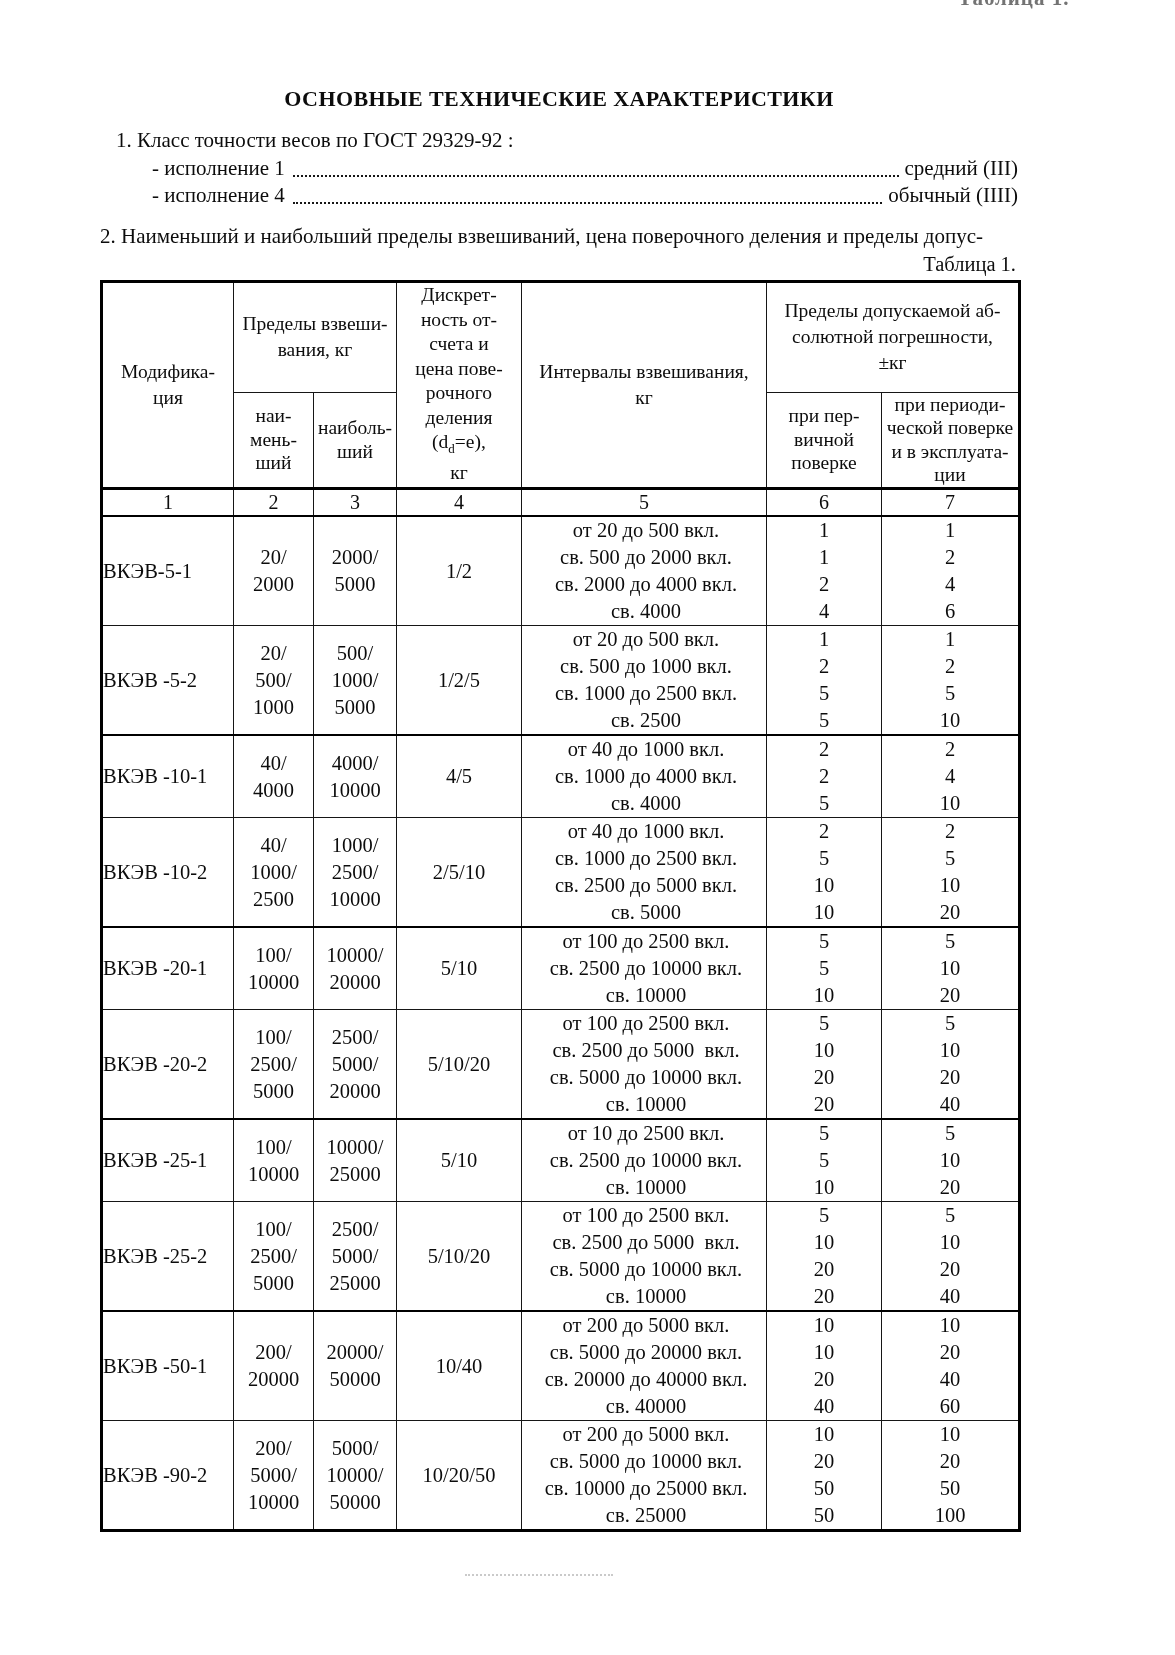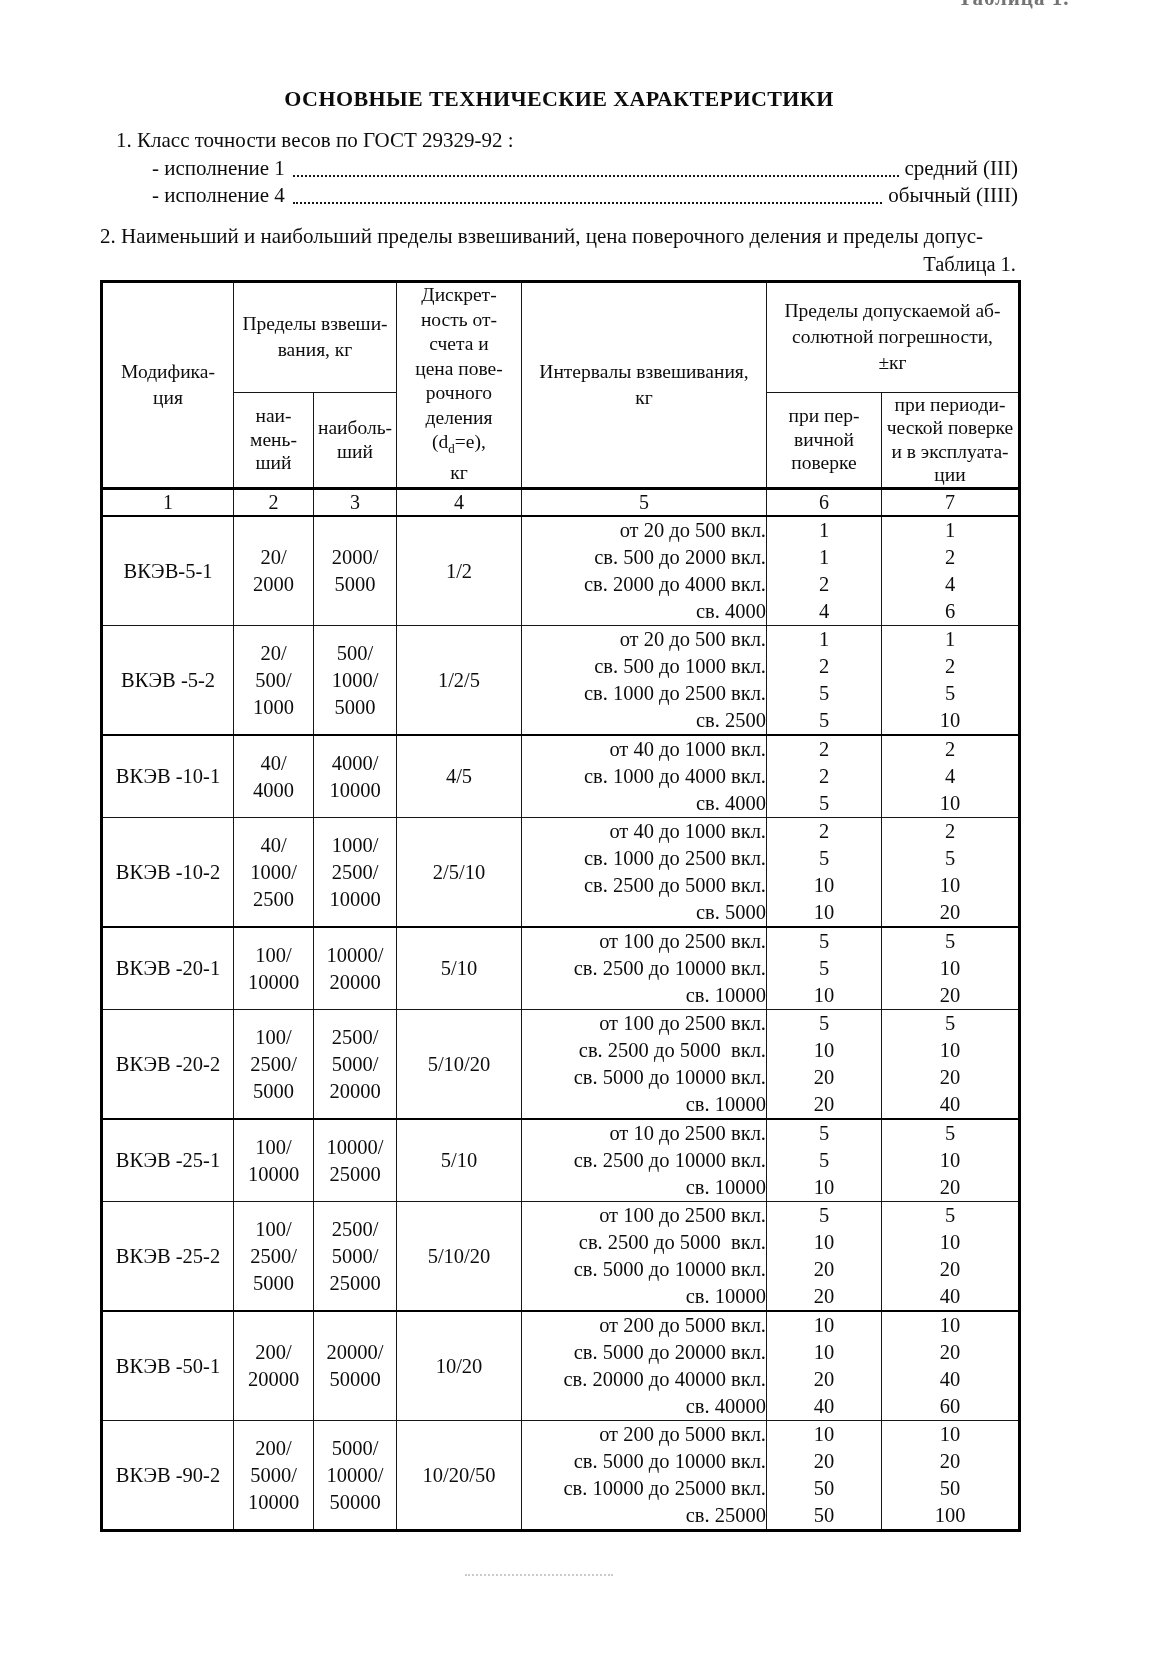--- a/index.html
+++ b/index.html
@@ -61,24 +61,24 @@
   tr.hrow-sub { height:95px; }
   th.disc-cell { line-height:24.5px !important; }
   tr.hrow-num { height:28px; }
   tr.hrow-num th {
     border-top:3px solid #000;
     border-bottom:2px solid #000;
     font-size:20px; line-height:24px;
   }
   tbody td { font-size:20.5px; }
   tbody tr.group-start td { border-top:2.5px solid #000; }
-  td.c-name { text-align:center; padding-left:3px; }
+  td.c-name { text-align:left; padding-left:3px; }
   td.c-mid  { text-align:center; }
   .cell-line { line-height:27px; white-space:pre; }
-  td.c-int .cell-line { text-align:right; padding-left:4px; }
+  td.c-int .cell-line { text-align:center; padding-left:4px; }
   td.c-num .cell-line { text-align:center; }
   td.c-mid .cell-line { text-align:center; }
   sub { font-size:13px; }
   .scan-artifact {
     position:absolute; left:465px; top:1571px; width:148px; height:3px;
     border-bottom:2px dotted #b5b5b5; opacity:0.7;
   }
 </style>
 </head>
 <body>
@@ -460,21 +460,21 @@
             </td>
             <td class="c-mid">
               <div class="cell-line">200/</div>
               <div class="cell-line">20000</div>
             </td>
             <td class="c-mid">
               <div class="cell-line">20000/</div>
               <div class="cell-line">50000</div>
             </td>
             <td class="c-mid">
-              <div class="cell-line">10/20</div>
+              <div class="cell-line">10/40</div>
             </td>
             <td class="c-int">
               <div class="cell-line">от 200 до 5000 вкл.</div>
               <div class="cell-line">св. 5000 до 20000 вкл.</div>
               <div class="cell-line">св. 20000 до 40000 вкл.</div>
               <div class="cell-line">св. 40000</div>
             </td>
             <td class="c-num">
               <div class="cell-line">10</div>
               <div class="cell-line">10</div>

